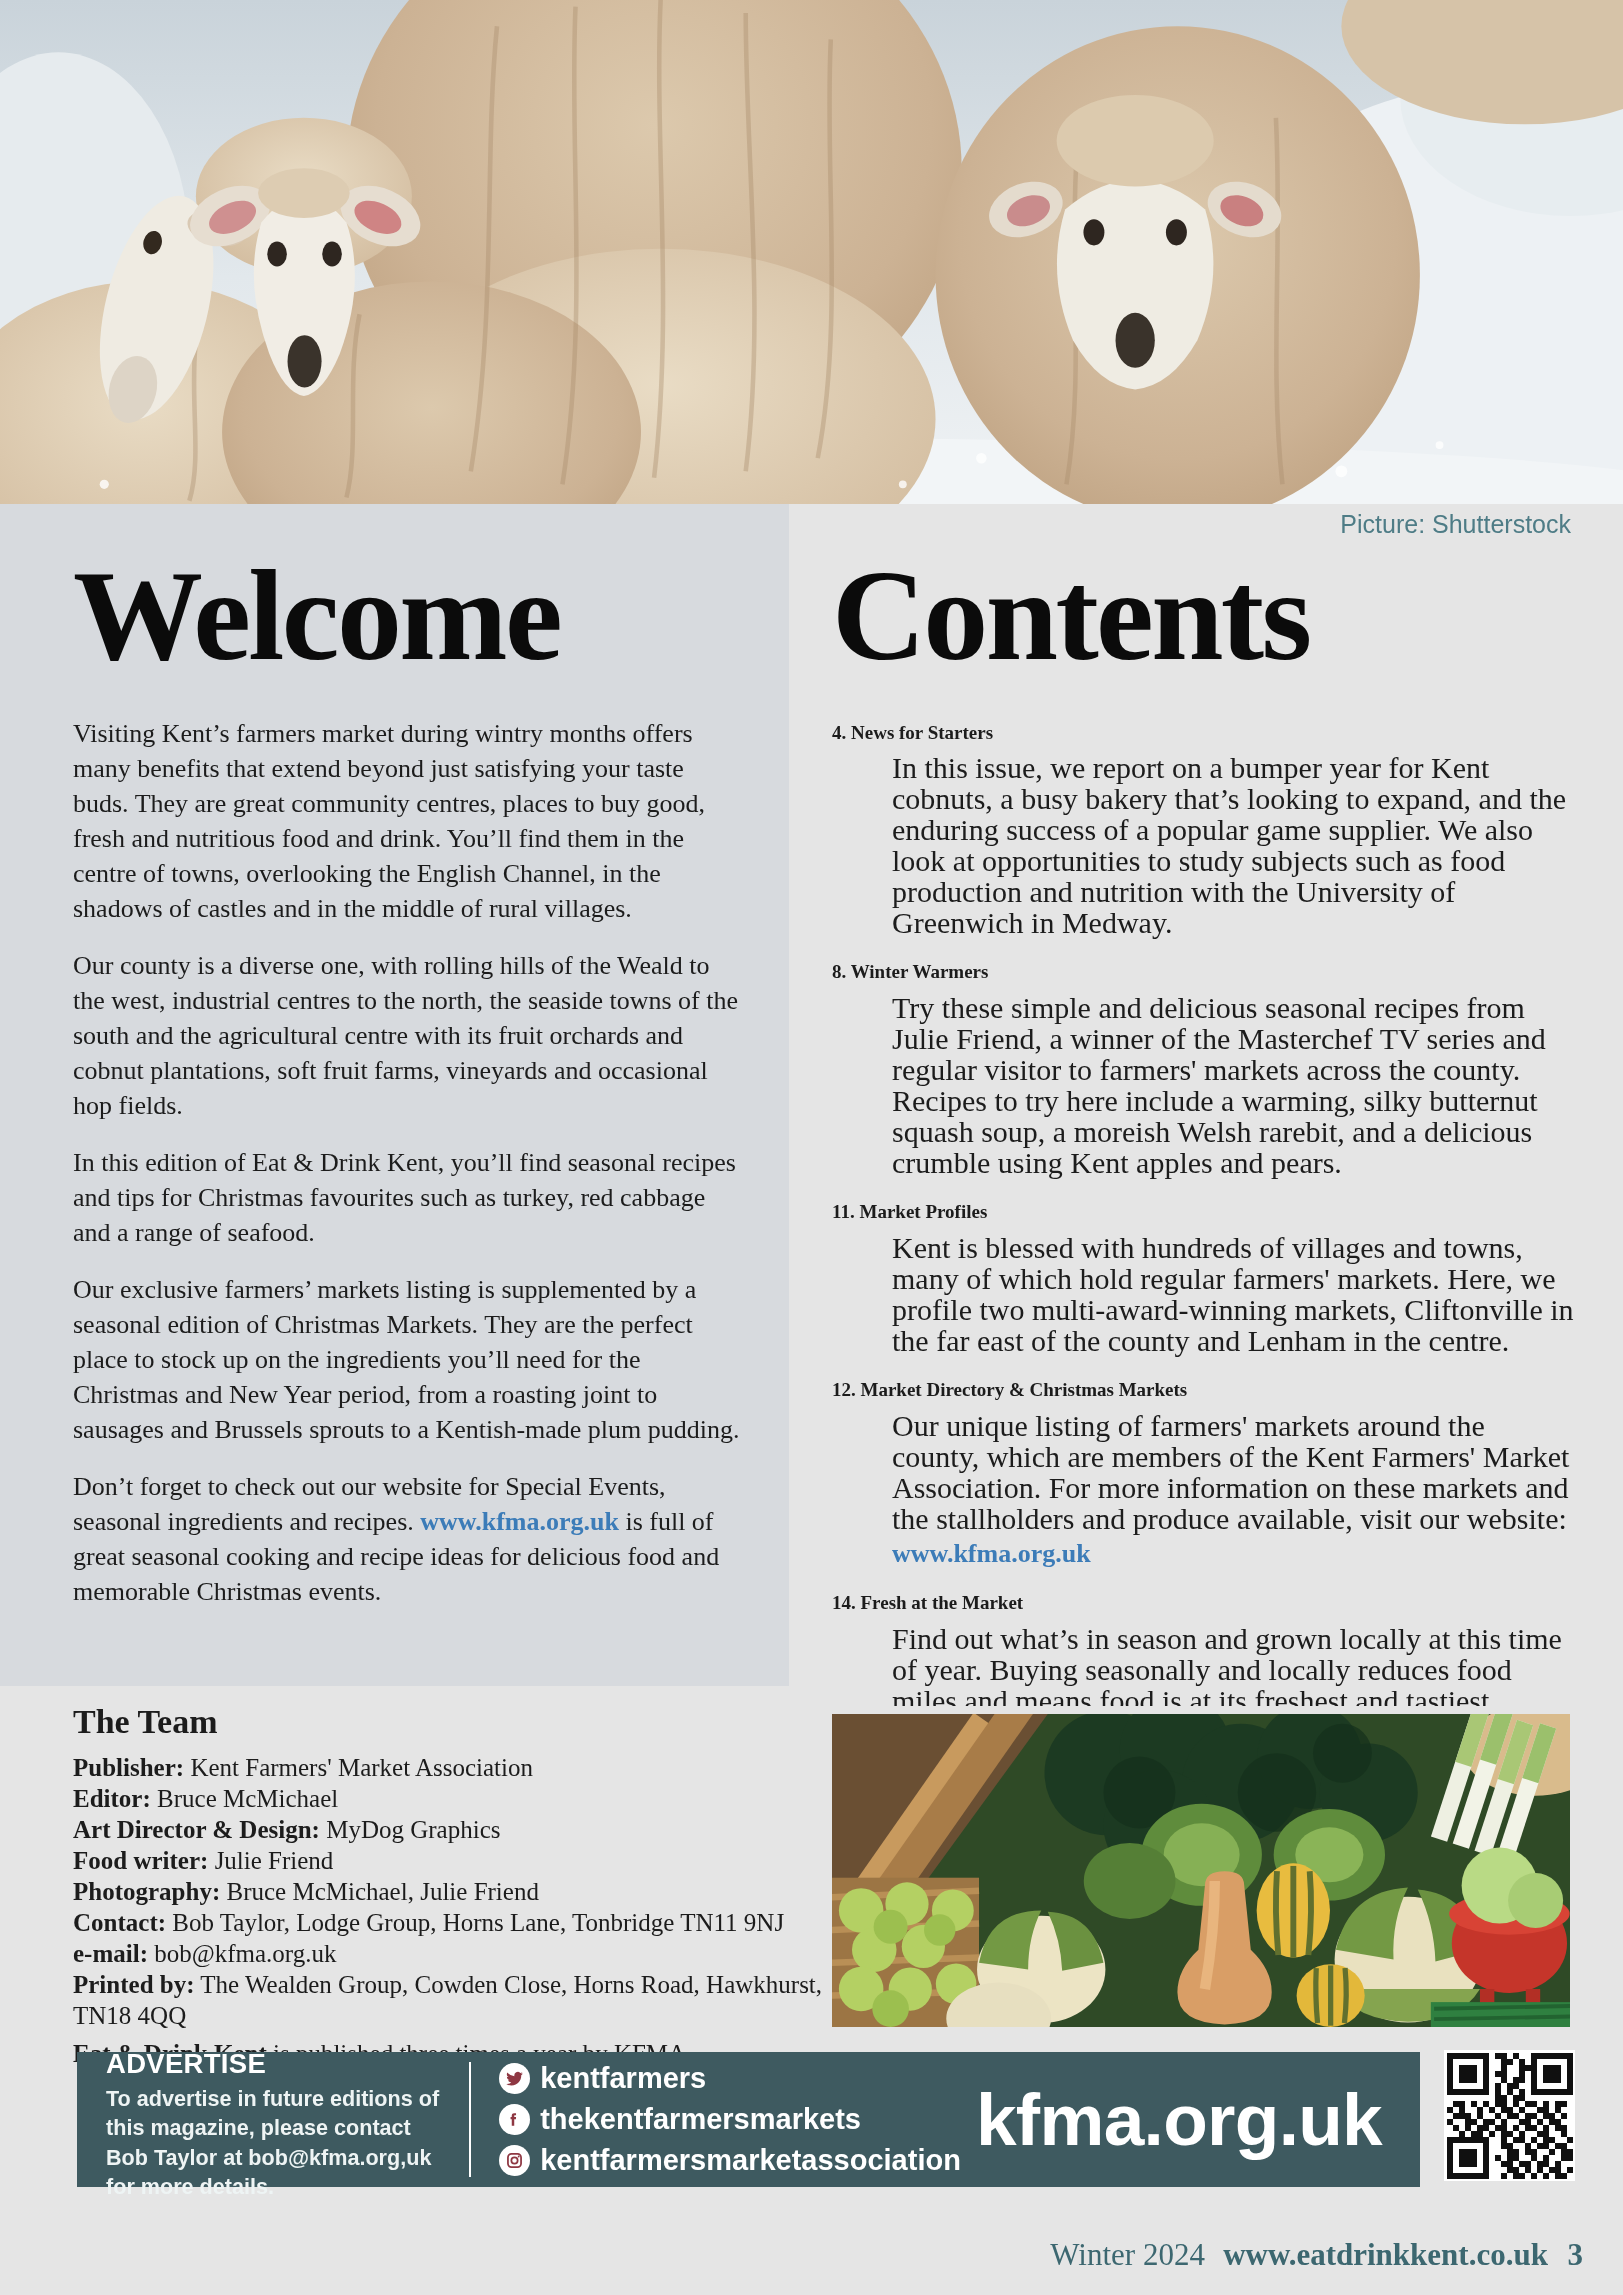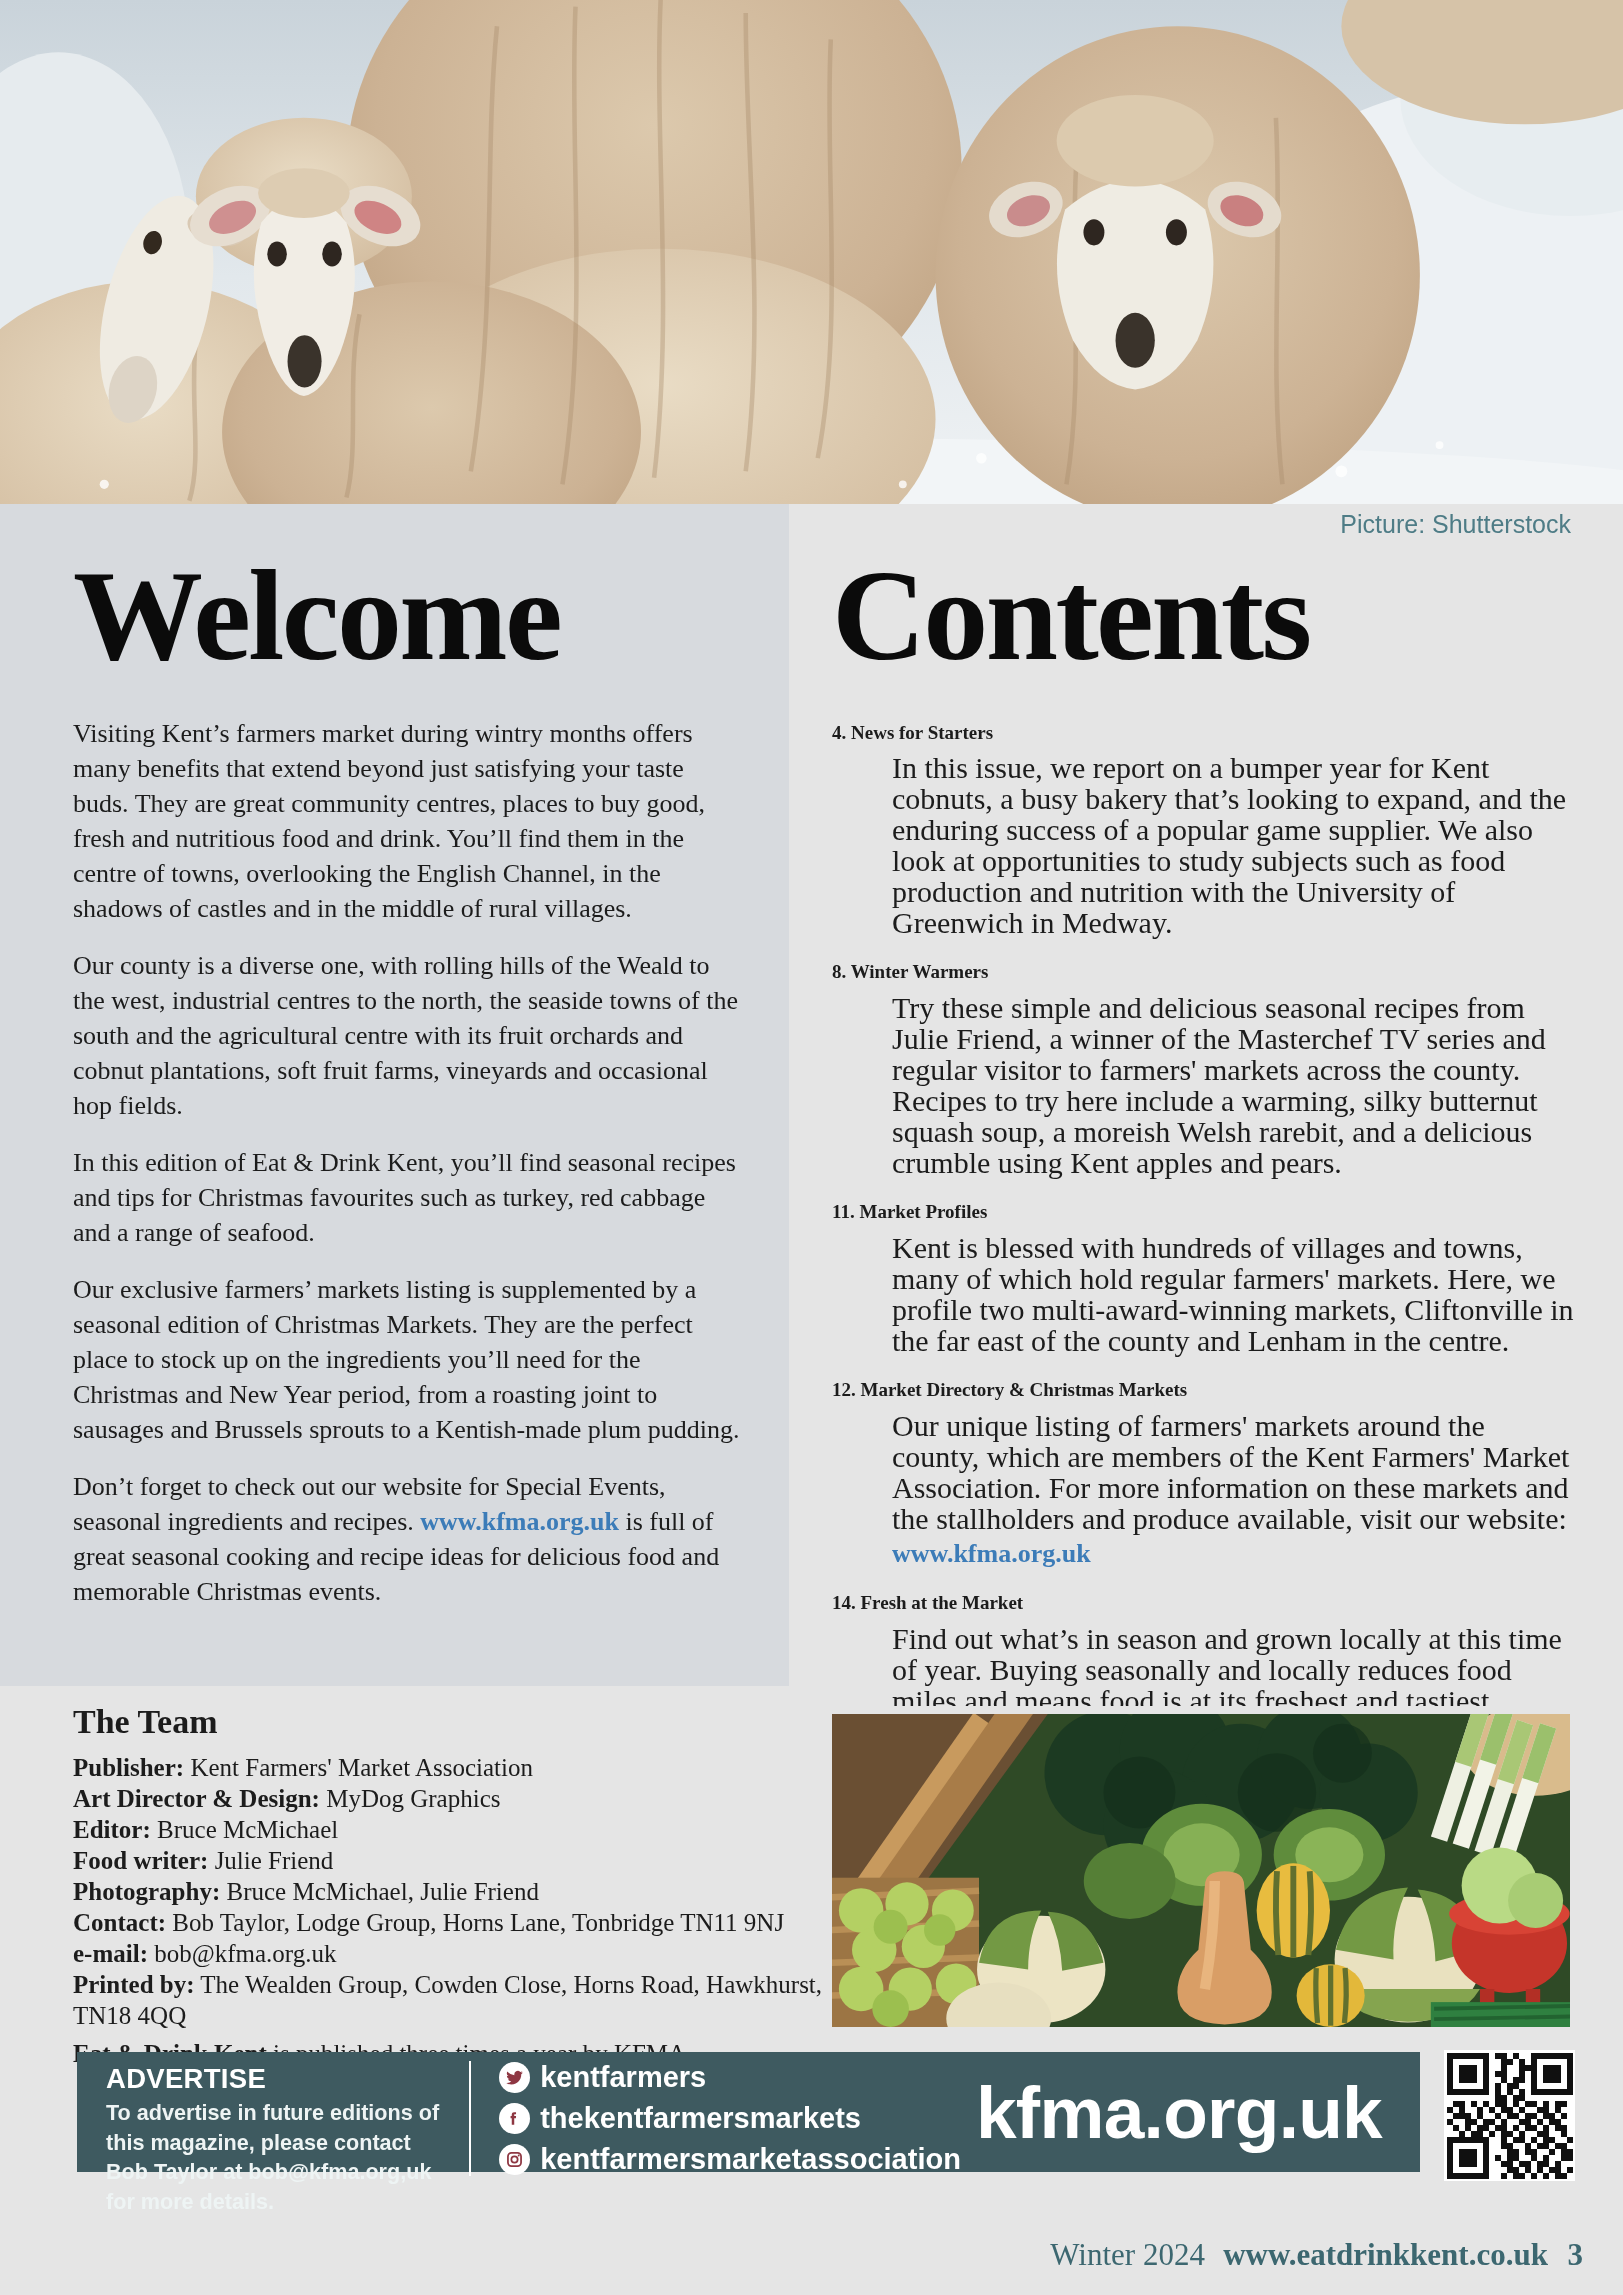--- a/index.html
+++ b/index.html
@@ -33,22 +33,22 @@
   .team h2{font-size:34px;margin:0 0 10.5px 0;}
   .team-row{font-size:25px;line-height:31px;}
   .team-row b{font-weight:bold;}
   .team-note{margin-top:7.9px;}
 
   
   .veg{position:absolute;left:832px;top:1714px;width:738px;height:313px;overflow:hidden;}
   .veg svg{display:block;width:100%;height:100%;}
 
   
-  .footer-bar{position:absolute;left:77px;top:2052px;width:1343px;height:120px;background:#3e5a60;
-        display:flex;align-items:flex-start;font-family:"Liberation Sans",sans-serif;color:#ffffff;}
+  .footer-bar{position:absolute;left:77px;top:2052px;width:1343px;height:135px;background:#3e5a60;
+        display:flex;align-items:center;font-family:"Liberation Sans",sans-serif;color:#ffffff;}
   .adv{width:383px;padding:10.5px 6.5px 0 29px;box-sizing:border-box;}
   .adv-title{font-size:27.5px;font-weight:bold;letter-spacing:0.3px;}
   .adv-body{font-size:21.6px;line-height:29.4px;margin-top:3.9px;color:#eef4f4;font-weight:bold;}
   .soc{border-left:2px solid #ffffff;margin:9.2px 0 9.2px 9.2px;padding-left:27.5px;
         display:flex;flex-direction:column;justify-content:center;gap:7.9px;}
   .soc-row{display:flex;align-items:center;gap:10.5px;}
   .soc-ic{width:31px;height:31px;border-radius:50%;background:#ffffff;display:flex;
         align-items:center;justify-content:center;flex:0 0 31px;}
   .soc-ic svg{width:21px;height:21px;}
   .soc-handle{font-size:29px;font-weight:bold;}
@@ -198,22 +198,22 @@
     <div class="toc-item">
       <div class="toc-head"><span>14.</span> <span>Fresh at the Market</span></div>
       <div class="toc-body">Find out what’s in season and grown locally at this time of year. Buying seasonally and locally reduces food miles and means food is at its freshest and tastiest.</div>
       <div class="toc-body2"><span>Find cooking and food storage tips on the new ‘What’s In Season’ section of our website: </span></div>
     </div>
   </div>
 
   <div class="team">
     <h2>The Team</h2>
     <div class="team-row"><b>Publisher:</b><span> Kent Farmers' Market Association</span></div>
+    <div class="team-row"><b>Editor:</b><span> Bruce McMichael</span></div>
     <div class="team-row"><b>Art Director &amp; Design:</b><span> MyDog Graphics</span></div>
-    <div class="team-row"><b>Editor:</b><span> Bruce McMichael</span></div>
     <div class="team-row"><b>Food writer:</b><span> Julie Friend</span></div>
     <div class="team-row"><b>Photography:</b><span> Bruce McMichael, Julie Friend</span></div>
     <div class="team-row"><b>Contact:</b><span> Bob Taylor, Lodge Group, Horns Lane, Tonbridge TN11 9NJ</span></div>
     <div class="team-row"><b>e-mail:</b><span> bob@kfma.org.uk</span></div>
     <div class="team-row"><b>Printed by:</b><span> The Wealden Group, Cowden Close, Horns Road, Hawkhurst, TN18 4QQ</span></div>
     <div class="team-row team-note"><b>Eat &amp; Drink Kent</b><span> is published three times a year by KFMA.</span></div>
   </div>
 
   <div class="veg">
     <svg viewBox="0 0 1128 478" preserveAspectRatio="xMidYMid slice">

